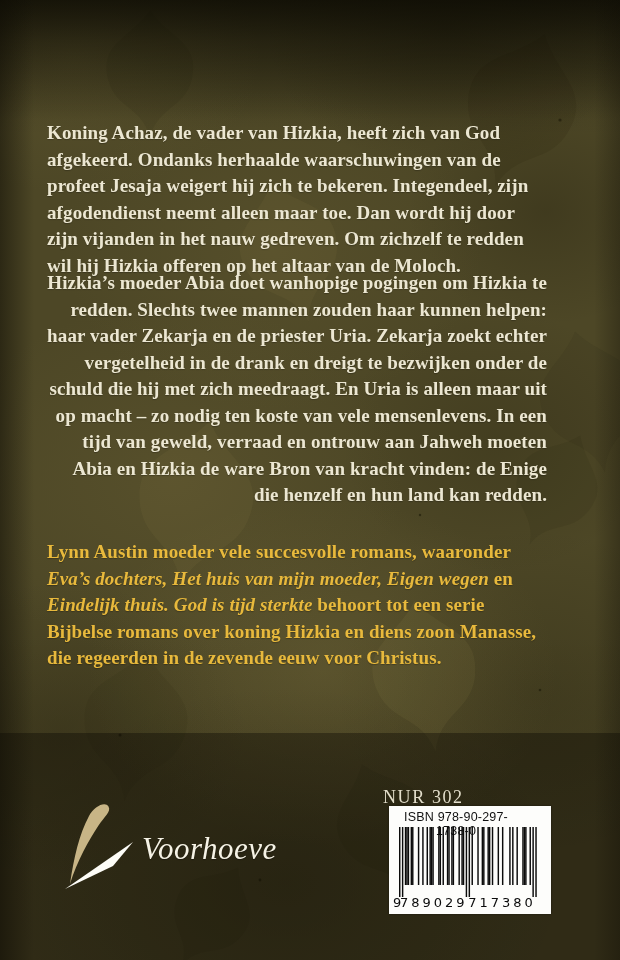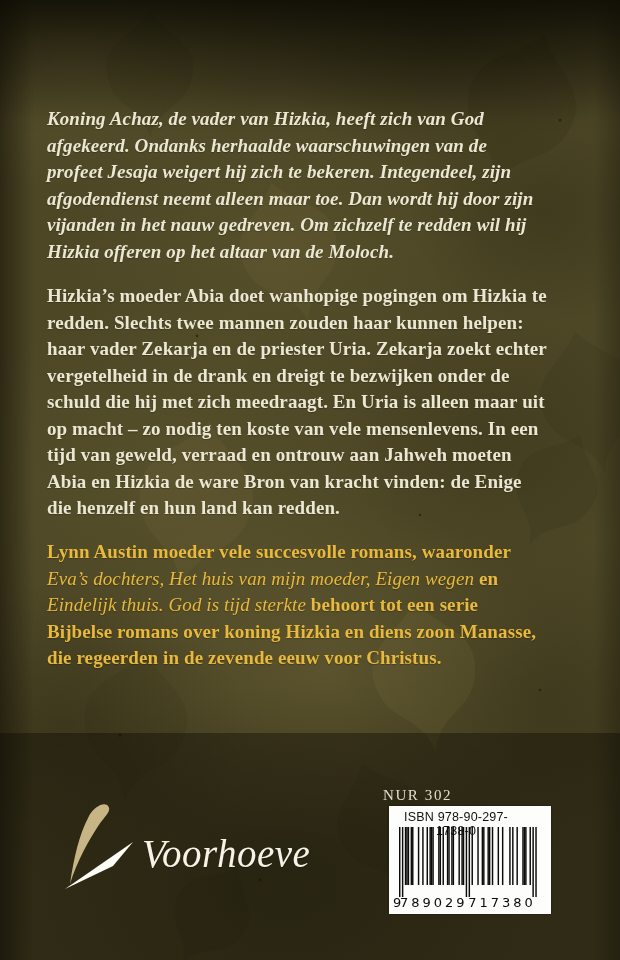--- a/index.html
+++ b/index.html
@@ -28,35 +28,35 @@
   .shade-left{left:0;top:0;width:34px;height:960px;
     background:linear-gradient(90deg, rgba(12,10,3,.50), rgba(12,10,3,0));}
   .shade-right{right:0;top:0;width:26px;height:960px;
     background:linear-gradient(270deg, rgba(12,10,3,.30), rgba(12,10,3,0));}
   .para{
     position:absolute;left:47px;width:500px;margin:0;
     font-size:19px;line-height:26.5px;font-weight:700;
     color:#ece7d2;letter-spacing:.1px;
     text-shadow:0 1px 1px rgba(0,0,0,.25);
   }
-  .para-1{top:106px;font-style:italic;}
-  .para-2{top:283px;}
+  .para-1{top:120px;}
+  .para-2{top:270px;text-align:right;}
   .para-author{top:539px;color:#e8b93c;}
-  .para-author em{font-style:italic;font-weight:400;}
+  .para-author em{font-style:italic;font-weight:700;}
   .publisher{position:absolute;left:58px;top:797px;width:260px;height:96px;}
   .publisher-logo{position:absolute;left:0;top:0;}
   .publisher-name{
     position:absolute;left:84px;top:34px;
     font-family:"Liberation Serif", serif;font-style:italic;font-weight:400;
-    font-size:39px;color:#f6f3e6;letter-spacing:.5px;
+    font-size:31px;color:#f6f3e6;letter-spacing:.5px;
     text-shadow:0 1px 1px rgba(0,0,0,.3);
   }
   .nur{
     position:absolute;left:383px;top:787px;
-    font-family:"Liberation Serif", serif;font-size:15px;color:#e3decb;
+    font-family:"Liberation Serif", serif;font-size:18px;color:#e3decb;
     letter-spacing:1.6px;font-weight:400;
   }
   .barcode-box{
     position:absolute;left:389px;top:806px;width:162px;height:108px;
     background:#fdfdfb;box-shadow:0 0 2px rgba(0,0,0,.4);
   }
   .isbn-label{
     position:absolute;left:0;top:4px;width:134px;text-align:center;
     font-family:"Liberation Sans", sans-serif;font-size:12.5px;color:#111;
     letter-spacing:.2px;

